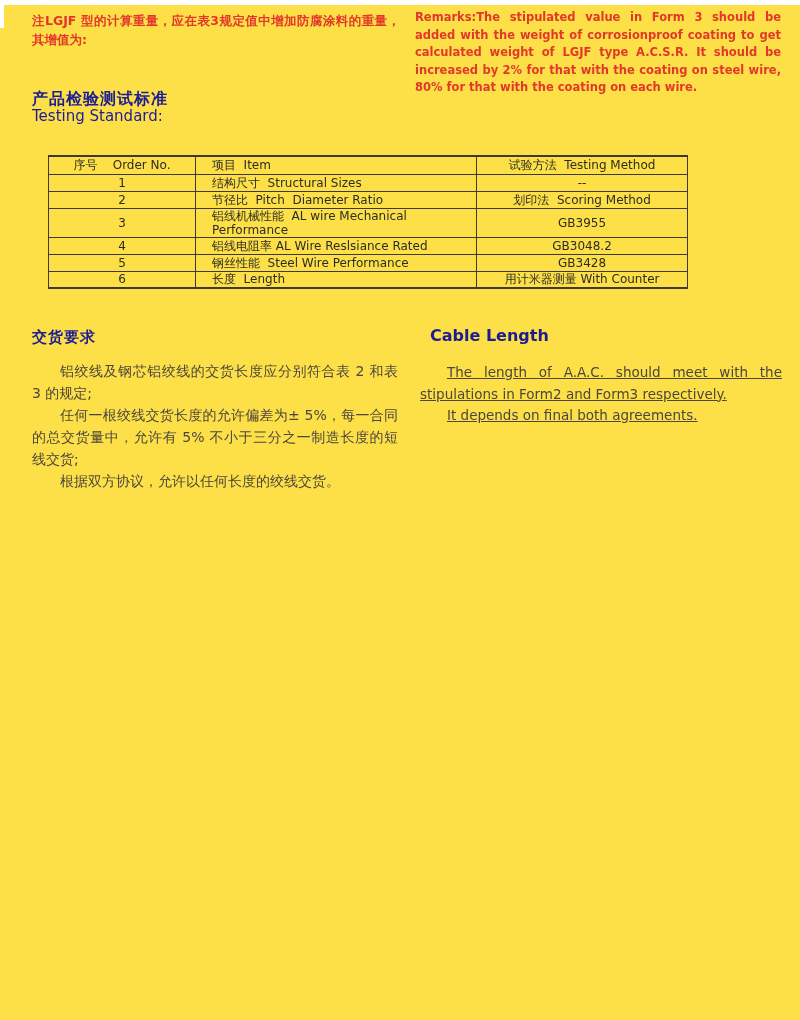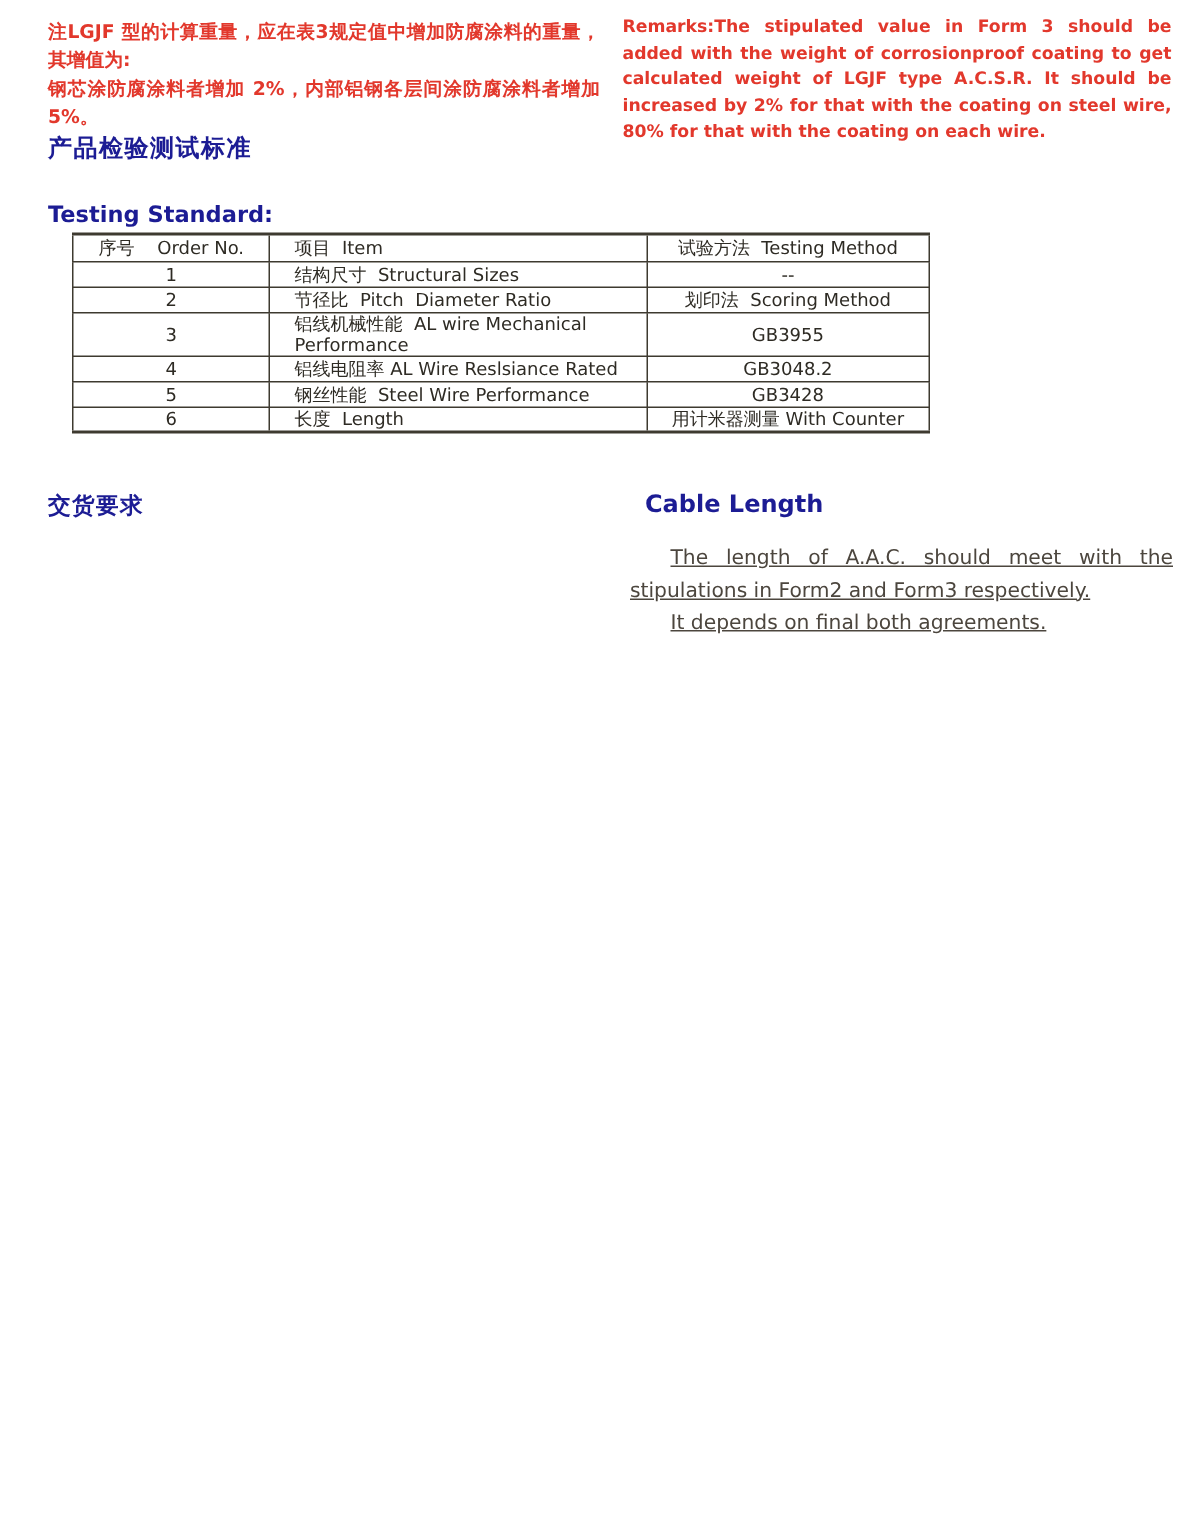--- a/index.html
+++ b/index.html
@@ -5,21 +5,21 @@
   * { margin: 0; padding: 0; box-sizing: border-box; }
   html, body { width: 800px; }
   body {
     font-family: "DejaVu Sans", "Liberation Sans", sans-serif;
     background: #fcefd4;
   }
   .page {
     position: relative;
     width: 800px;
     height: 1020px;
-    background: #ffffff;
+    background: #fde047;
     overflow: hidden;
   }
   .top-strip {
     position: absolute; left: 0; top: 0;
     width: 800px; height: 5px; background: #ffffff;
   }
   .left-strip {
     position: absolute; left: 0; top: 0;
     width: 4px; height: 28px; background: #ffffff;
   }
@@ -33,26 +33,26 @@
     position: absolute; left: 415px; top: 9px; width: 366px;
     color: #e2382c; font-size: 11.5px; font-weight: 600;
     line-height: 17.5px; text-align: justify;
   }
   
   .ts-title-cn {
     position: absolute; left: 32px; top: 89px;
     color: #1c1c94; font-size: 16px; font-weight: 700; letter-spacing: 1px;
   }
   .ts-title-en {
-    position: absolute; left: 32px; top: 134px;
-    color: #1c1c94; font-size: 15px; font-weight: 700;
+    position: absolute; left: 32px; top: 107px;
+    color: #1c1c94; font-size: 15px; font-weight: 400;
   }
   
   .std-table {
-    position: absolute; left: 48px; top: 155px; width: 572px;
+    position: absolute; left: 48px; top: 155px; width: 640px;
     border-collapse: collapse;
     font-size: 12px; color: #2e2b24;
   }
   .std-table th, .std-table td {
     border: 1px solid #3e3a30;
     height: 17px;
     padding: 0 4px;
     font-weight: 400;
     text-align: center;
     white-space: pre-wrap;
@@ -88,21 +88,20 @@
 </style>
 </head>
 <body>
 
 <div class="page">
   <div class="top-strip"></div>
   <div class="left-strip"></div>
 
   <div class="note-cn">
     <div>注LGJF 型的计算重量，应在表3规定值中增加防腐涂料的重量，其增值为:</div>
-    <div>钢芯涂防腐涂料者增加 2%，内部铝钢各层间涂防腐涂料者增加 5%。</div>
   </div>
 
   <div class="note-en">Remarks:The stipulated value in Form 3 should be added with the weight of corrosionproof coating to get calculated weight of LGJF type A.C.S.R. It should be increased by 2% for that with the coating on steel wire, 80% for that with the coating on each wire.</div>
 
   <div class="ts-title-cn">产品检验测试标准</div>
   <div class="ts-title-en">Testing Standard:</div>
 
   <table class="std-table">
     <thead>
       <tr>
@@ -141,18 +140,23 @@
         <td class="col-no">6</td>
         <td class="col-item">长度  Length</td>
         <td class="col-method">用计米器测量 With Counter</td>
       </tr>
     </tbody>
   </table>
 
   <div class="dl-title-cn">交货要求</div>
   <div class="dl-title-en">Cable Length</div>
 
+  <div class="dl-cn">
+    <p>铝绞线及钢芯铝绞线的交货长度应分别符合表 2 和表 3 的规定;</p>
+    <p>任何一根绞线交货长度的允许偏差为± 5%，每一合同的总交货量中，允许有 5% 不小于三分之一制造长度的短线交货;</p>
+    <p>根据双方协议，允许以任何长度的绞线交货。</p>
+  </div>
 
   <div class="dl-en">
     <p>The length of A.A.C.  should meet with the stipulations in Form2 and Form3 respectively.</p>
     <p>It depends on final both agreements.</p>
   </div>
 </div>
 
 </body></html>

